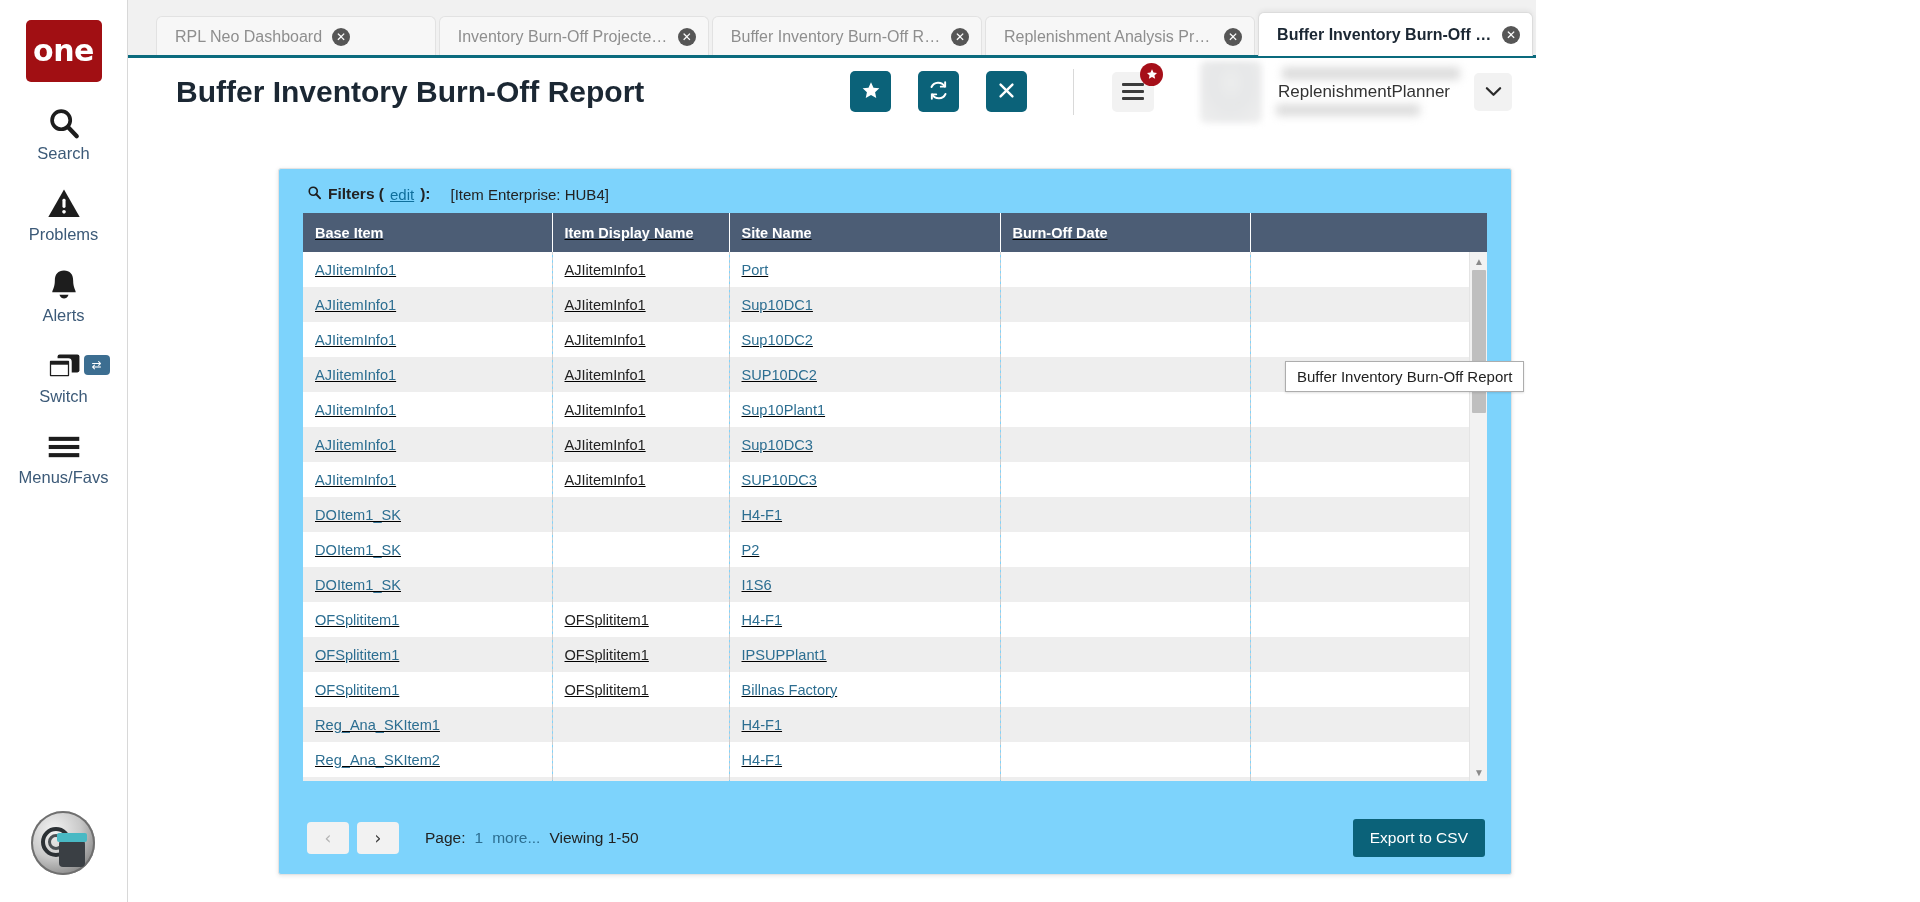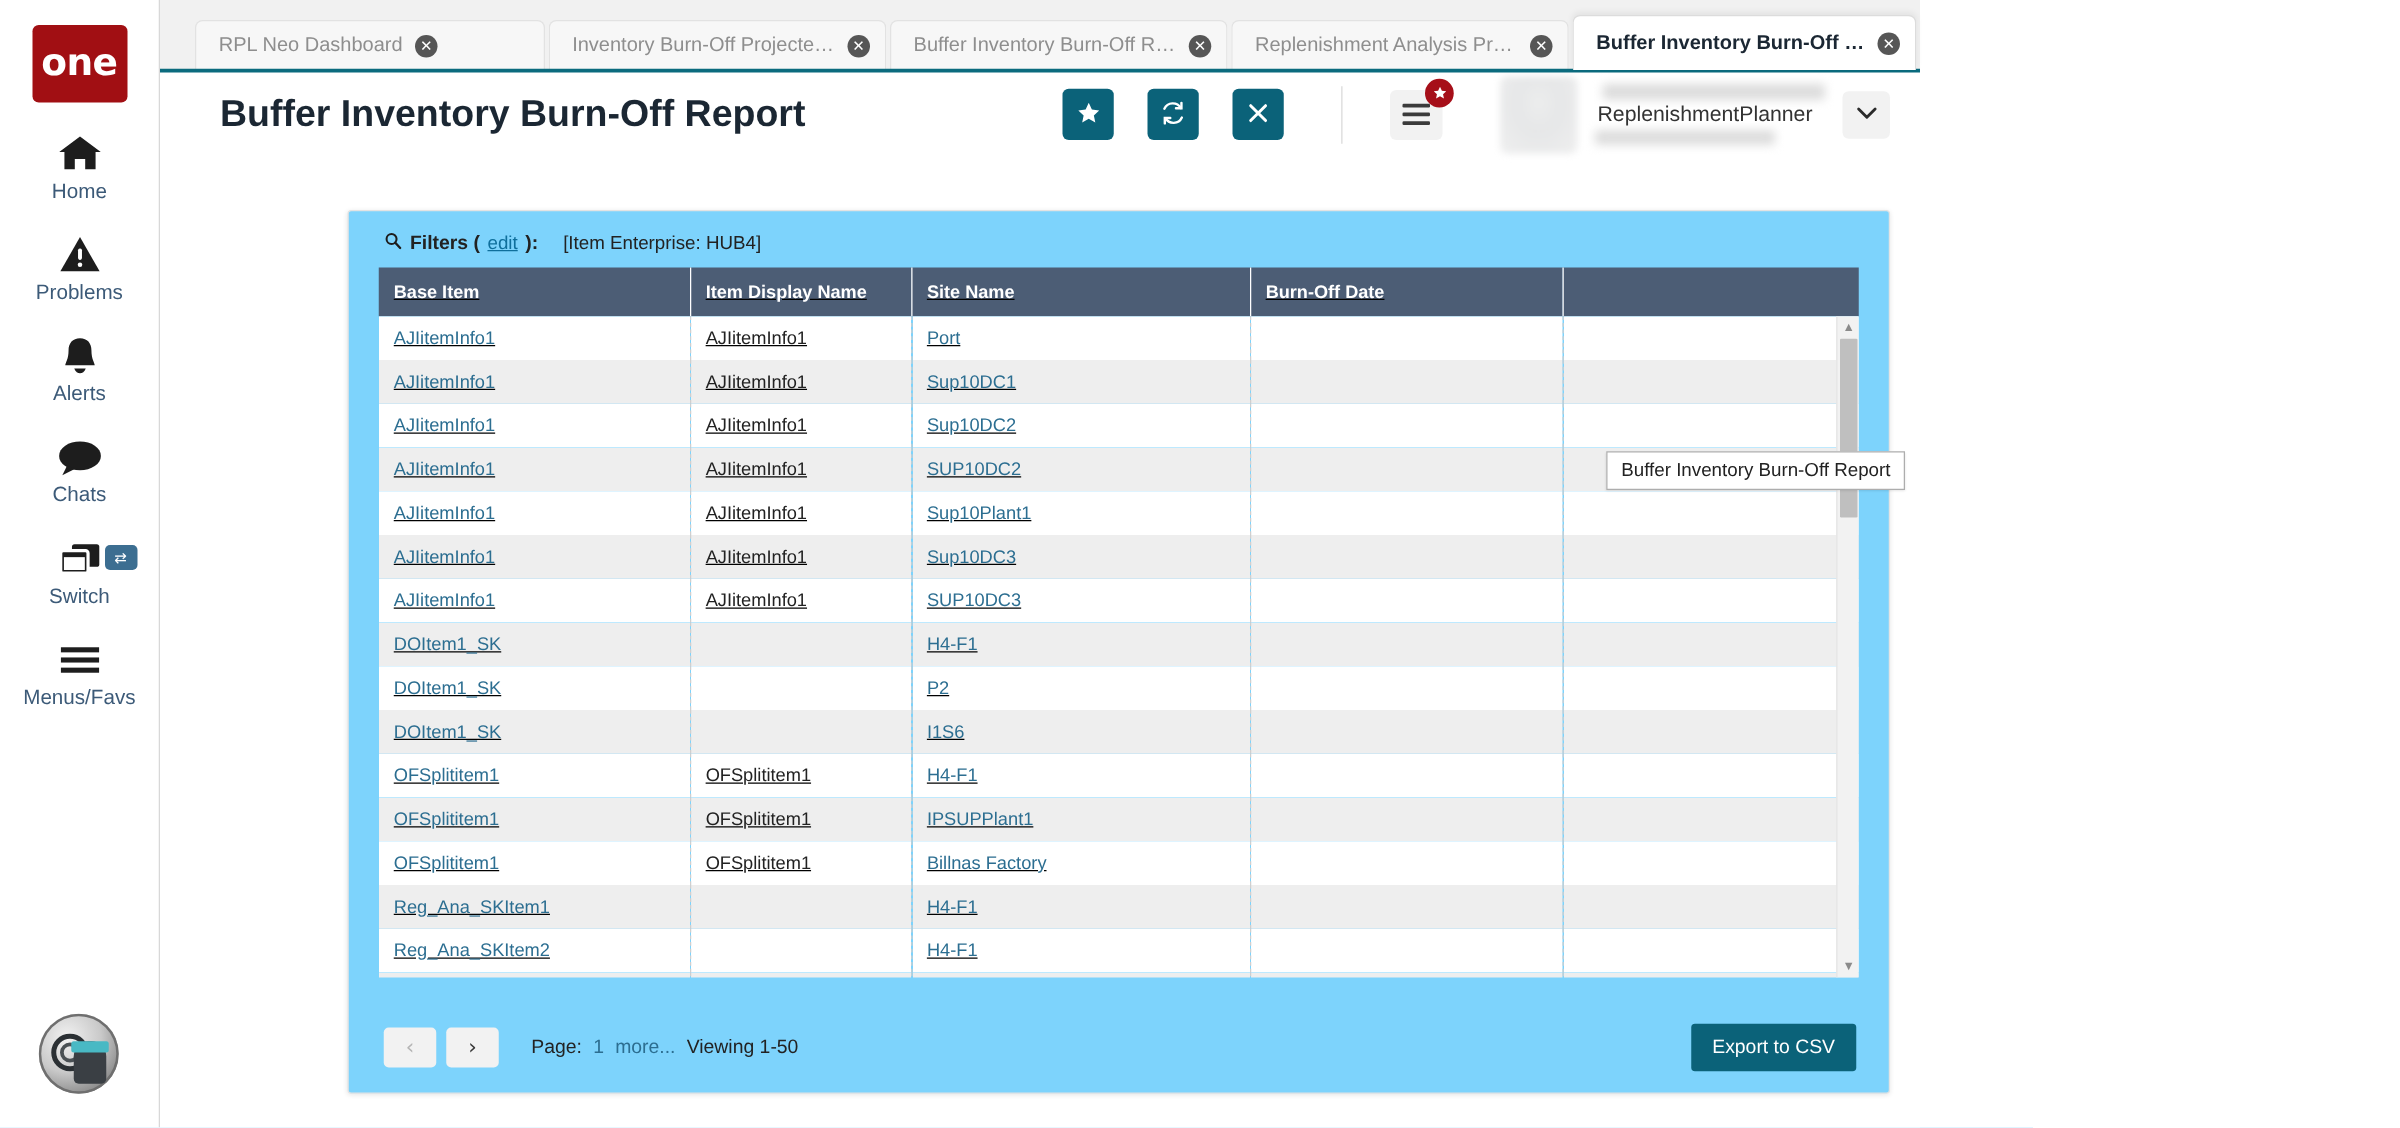--- a/index.html
+++ b/index.html
@@ -275,29 +275,30 @@
 <body>
 
 <div id="app">
 
   <div class="sidebar">
 
     <div class="logo">
       <span class="logo-text">one</span>
     </div>
 
-
     <div class="nav-item">
       <span class="nav-icon">
-        <svg width="36" height="32" viewBox="0 0 26 22">
-            <path d="M13 1 L25 10 L22 10 L22 20 L16 20 L16 14 L10 14 L10 20 L4 20 L4 10 L1 10 Z" fill="#1d1d1d"></path>
+        <svg width="34" height="34" viewBox="0 0 24 24">
+            <circle cx="10" cy="10" r="6.4" fill="none" stroke="#1d1d1d" stroke-width="2.6"></circle>
+            <line x1="14.8" y1="14.8" x2="21" y2="21.4" stroke="#1d1d1d" stroke-width="3" stroke-linecap="round"></line>
           </svg>
       </span>
-      <span class="nav-label">Home</span>
-    </div>
+      <span class="nav-label">Search</span>
+    </div>
+
 
     <div class="nav-item">
       <span class="nav-icon">
         <svg width="34" height="32" viewBox="0 0 26 24">
             <path d="M13 1 L25 22 L1 22 Z" fill="#1d1d1d"></path>
             <rect x="11.8" y="8" width="2.4" height="7" rx="1.1" fill="#fff"></rect>
             <circle cx="13" cy="18" r="1.4" fill="#fff"></circle>
           </svg>
       </span>
       <span class="nav-label">Problems</span>
@@ -306,30 +307,20 @@
     <div class="nav-item">
       <span class="nav-icon">
         <svg width="32" height="34" viewBox="0 0 24 26">
             <path d="M12 2 C7.5 2 5 5 5 9.5 C5 15 3 17 3 18.5 L21 18.5 C21 17 19 15 19 9.5 C19 5 16.5 2 12 2 Z" fill="#1d1d1d"></path>
             <path d="M8.5 20.5 C9.3 22.6 10.6 23.4 12 23.4 C13.4 23.4 14.7 22.6 15.5 20.5 Z" fill="#1d1d1d"></path>
           </svg>
       </span>
       <span class="nav-label">Alerts</span>
     </div>
 
-    <div class="nav-item">
-      <span class="nav-icon">
-        <svg width="36" height="32" viewBox="0 0 28 24">
-            <ellipse cx="14" cy="11" rx="13" ry="9" fill="#1d1d1d"></ellipse>
-            <path d="M6 17 L3 23 L11 19 Z" fill="#1d1d1d"></path>
-          </svg>
-      </span>
-      <span class="nav-label">Chats</span>
-
-    </div>
 
     <div class="nav-item">
       <span class="nav-icon">
         <svg width="36" height="32" viewBox="0 0 28 24">
             <rect x="9" y="3" width="17" height="14" rx="1.6" fill="#1d1d1d"></rect>
             <rect x="2" y="7" width="17" height="14" rx="1.6" fill="#1d1d1d" stroke="#fff" stroke-width="2"></rect>
             <rect x="4" y="11" width="13" height="8" fill="#fff"></rect>
           </svg>
       </span>
       <span class="nav-label">Switch</span>

